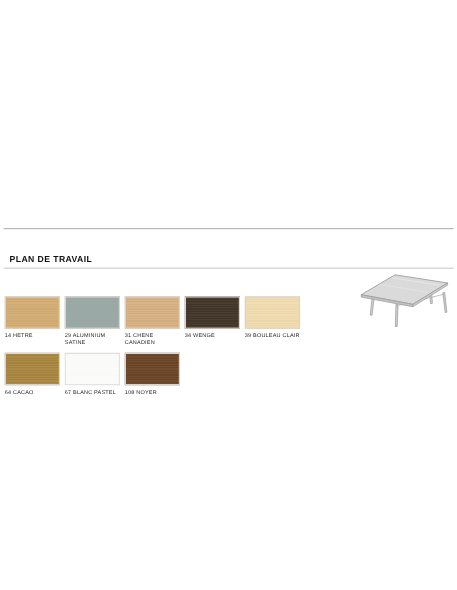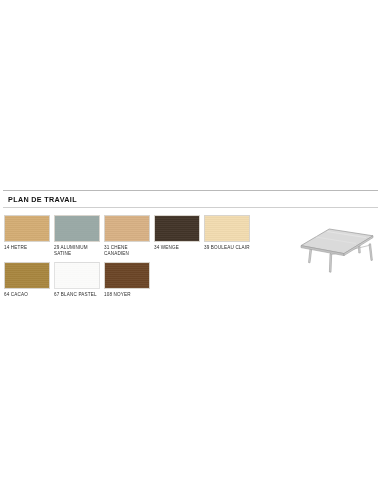--- a/index.html
+++ b/index.html
@@ -28,21 +28,21 @@
 
   .section-rule-top {
     height: 1px;
     background: #b9b9b9;
     margin: 0 3px 0 3px;
   }
 
   .section-title-bar {
     padding: 4px 5px 3px 5px;
     border-bottom: 1px solid #cfcfcf;
-    margin: 0 3px;
+    margin: 16px 3px;
   }
   .section-title {
     font-size: 7.2px;
     font-weight: bold;
     letter-spacing: 0.35px;
     color: #111111;
     line-height: 9px;
     text-transform: uppercase;
   }
 

